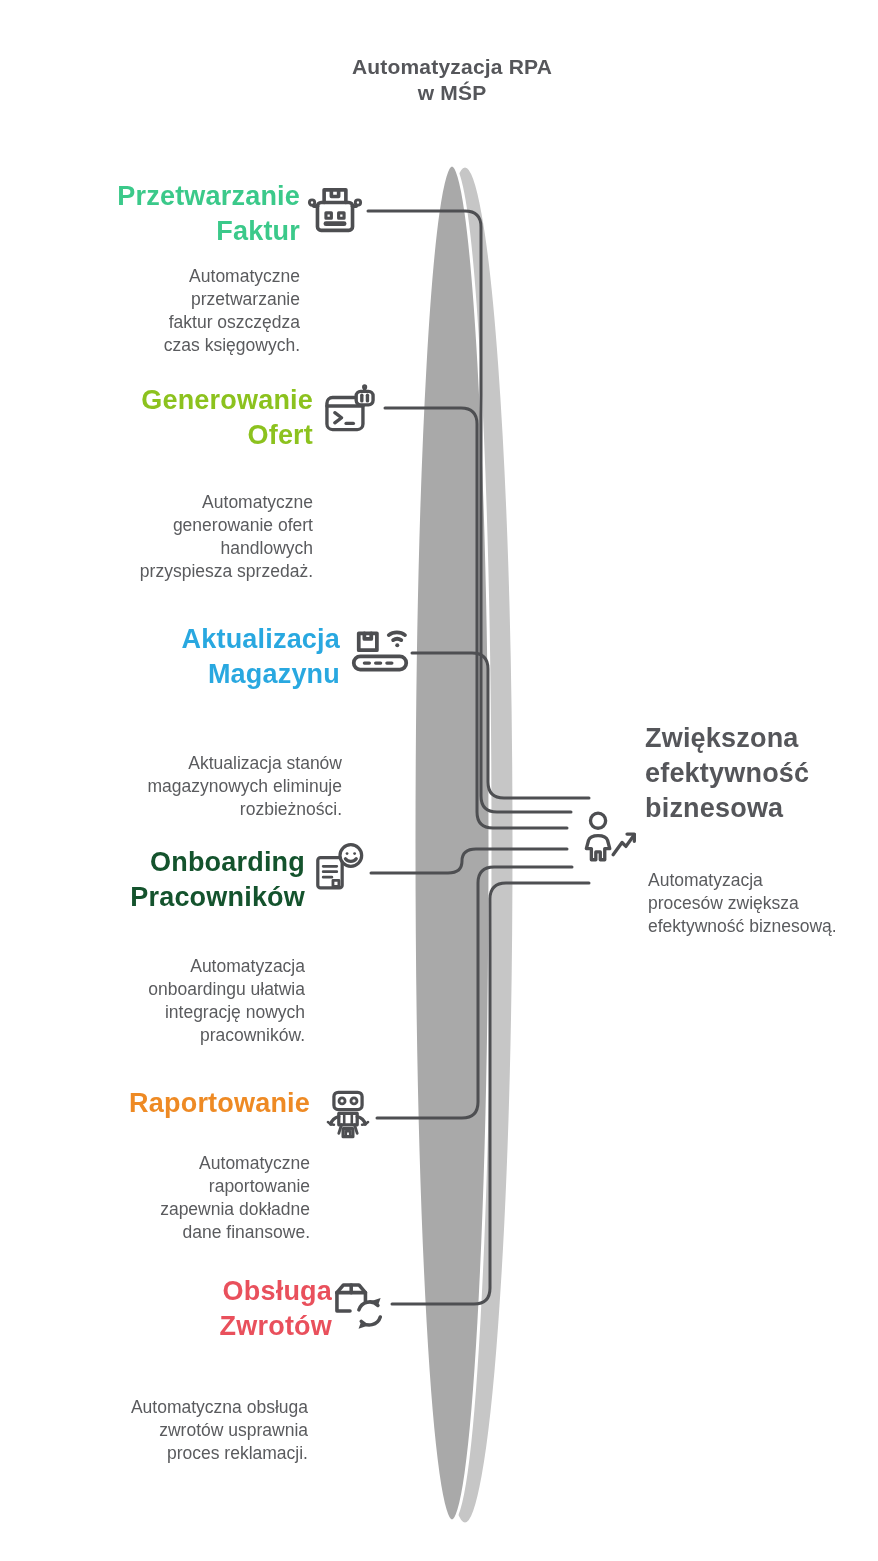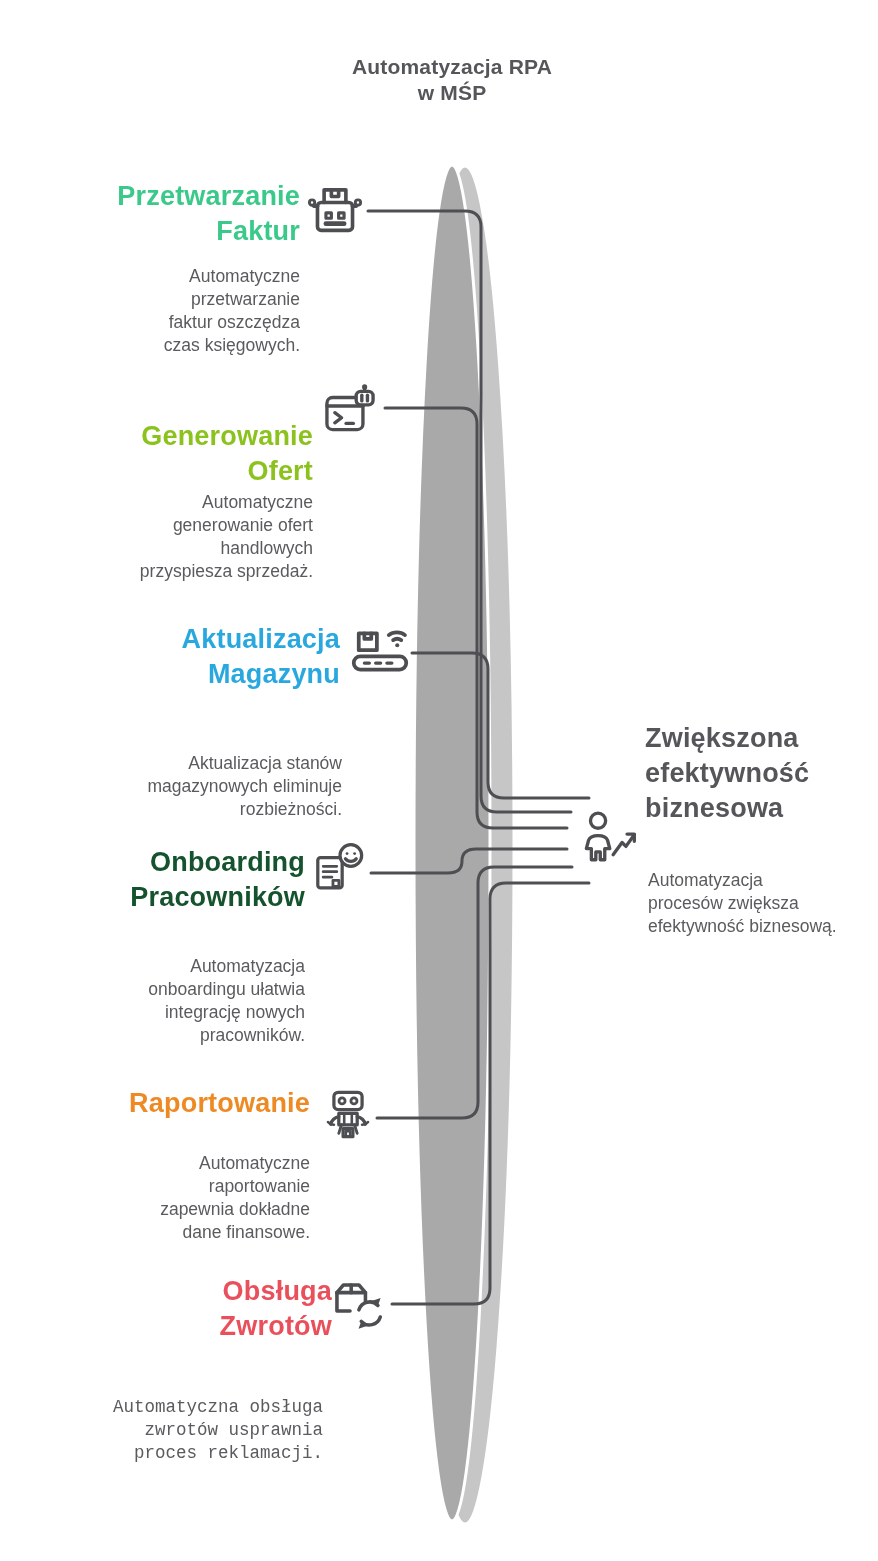--- a/index.html
+++ b/index.html
@@ -59,21 +59,21 @@
         <circle cx="5" cy="17" r="2.2" stroke-width="2.4"></circle>
       <path d="M38.5 20 H41.5"></path>
         <circle cx="43" cy="17" r="2.2" stroke-width="2.4"></circle>
     </g>
   </svg>
   <div class="abs desc" style="left:100px;top:265px;width:200px;">Automatyczne
 przetwarzanie
 faktur oszczędza
 czas księgowych.</div>
 
-  <div class="abs heading" style="left: 73px; top: 383px; width: 240px; color: rgb(140, 194, 30); margin-top: 36px;">Generowanie
+  <div class="abs heading" style="left: 73px; top: 383px; width: 240px; color: rgb(140, 194, 30);">Generowanie
 Ofert</div>
   <svg class="icon" style="left:323px;top:384px;" width="54" height="54" viewBox="0 0 48 48">
     <g fill="none" stroke="#4D4E51" stroke-width="3" stroke-linecap="round" stroke-linejoin="round">
       <rect x="3.5" y="12" width="32" height="28.5" rx="5"></rect>
       <path d="M3.5 19.5 H35.5"></path>
       <path d="M10.5 25.5 L16.5 30 L10.5 34.5"></path>
       <path d="M20.5 35 H27"></path>
       <rect x="29.5" y="6.5" width="15" height="12" rx="4" fill="#ffffff"></rect>
       <path d="M34.5 10 V15"></path>
         <path d="M39.5 10 V15"></path>
@@ -150,21 +150,21 @@
       <path d="M5 14 L10.5 7.5 H23.5 L29 14 V21.5"></path>
       <path d="M5 14 V29.5 H16"></path>
       <path d="M5 14 H29"></path>
       <path d="M17 7.5 V14"></path>
       <path d="M23.5 28.5 A9.5 9.5 0 0 1 39.5 24.8"></path>
       <path d="M39.5 24.8 L41.8 18.6 L34.8 20.8 Z" fill="#4D4E51" stroke="none"></path>
       <path d="M41.5 34.5 A9.5 9.5 0 0 1 25.5 38.2"></path>
       <path d="M25.5 38.2 L23.2 44.4 L30.2 42.2 Z" fill="#4D4E51" stroke="none"></path>
     </g>
   </svg>
-  <div class="abs desc" style="left:83px;top:1396px;width:240px;font-family:Liberation Mono, monospace;">Automatyczna obsługa
+  <div class="abs desc" style="left:68px;top:1396px;width:240px;">Automatyczna obsługa
 zwrotów usprawnia
 proces reklamacji.</div>
 
   <div class="abs heading left" style="left: 645px; top: 721px; width: 260px; color: rgb(85, 86, 90);">Zwiększona
 efektywność
 biznesowa</div>
   <svg class="icon" style="left:583px;top:809px;" width="58" height="58" viewBox="0 0 52 52">
     <g fill="none" stroke="#4D4E51" stroke-width="3" stroke-linecap="round" stroke-linejoin="round">
       <circle cx="13.5" cy="10.5" r="6.8"></circle>
       <path d="M5 28 C7 22.5 20 22.5 22 28 L24 35.5 H19.5 V45.5 H15.5 V38.5 H11.5 V45.5 H7.5 V35.5 H3 Z"></path>

